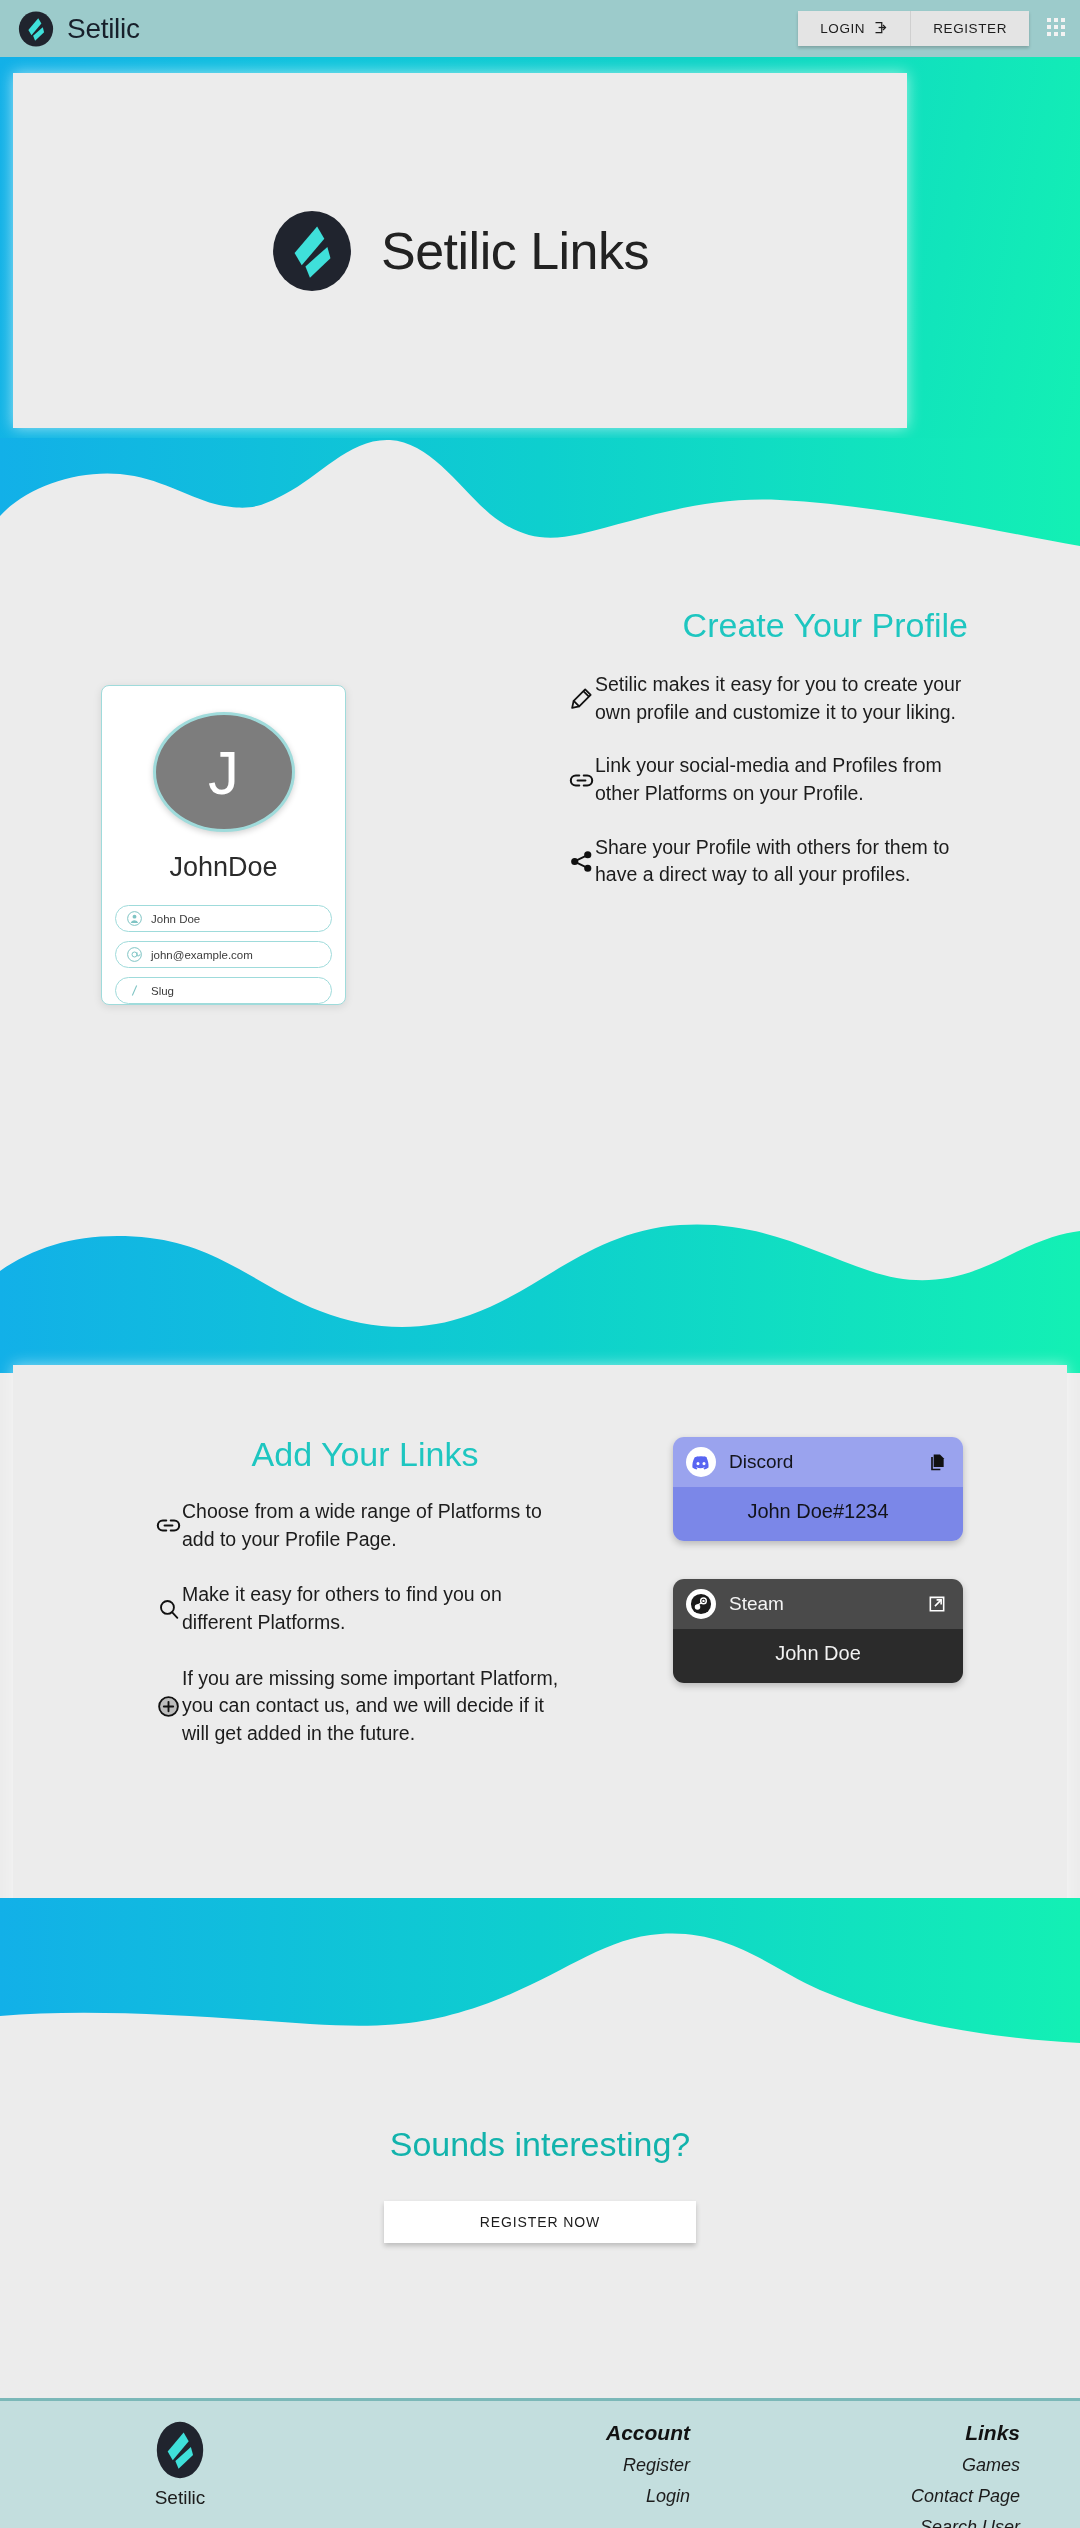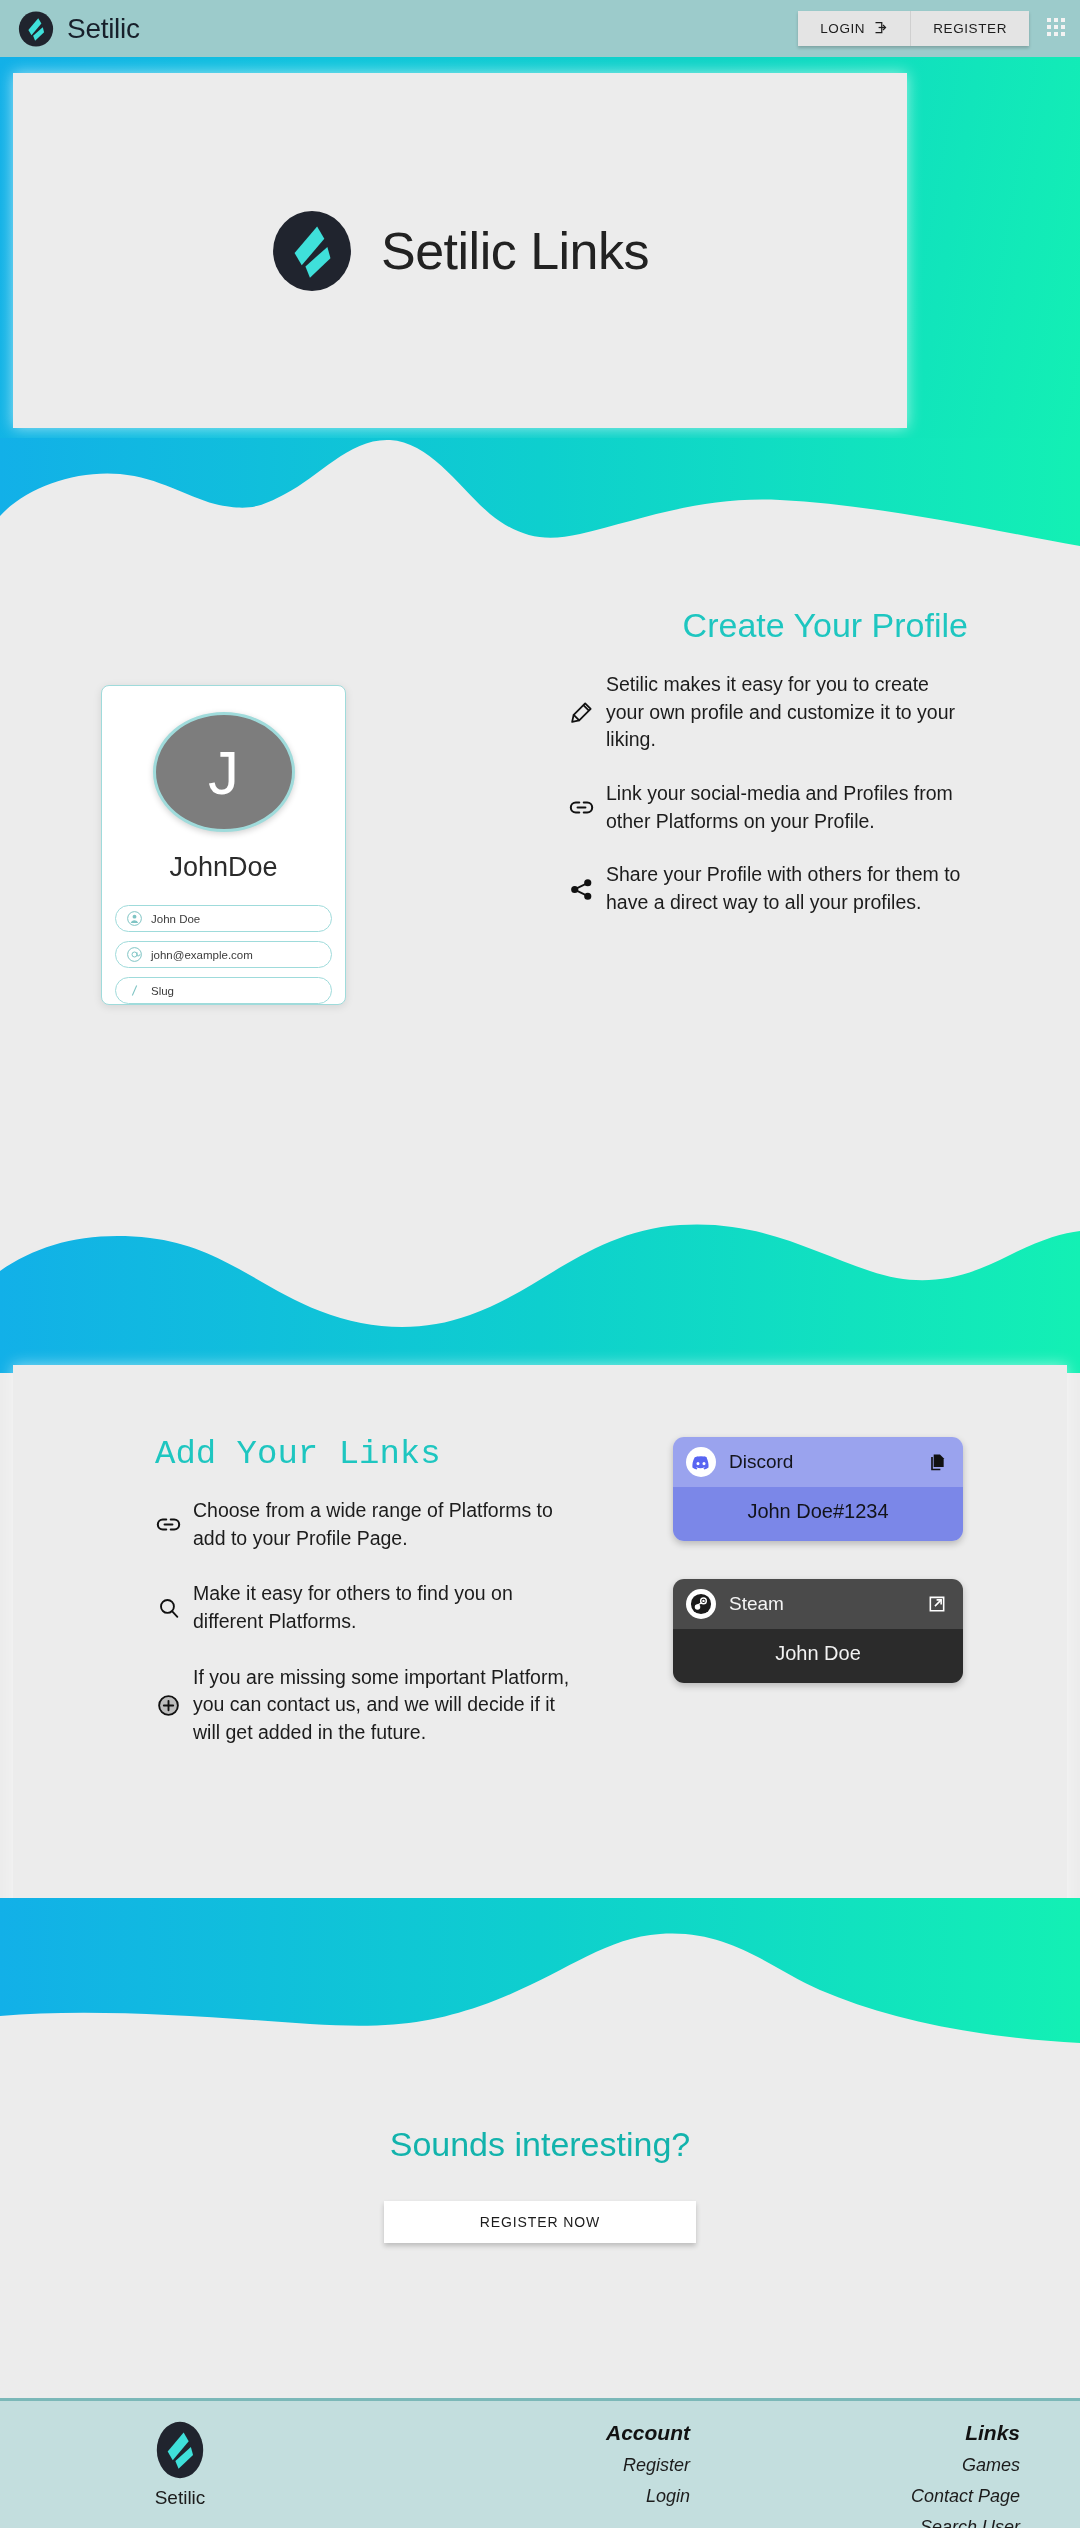--- a/index.html
+++ b/index.html
@@ -81,34 +81,34 @@
     font-size:11.5px; color:#3b3b3b; background:#fff; cursor:text;
   }
   .pfield .pf-ico { width:15px; height:15px; flex:0 0 15px; color:#7fc4c4;
                     display:flex; align-items:center; justify-content:center; }
 
   .feat-block { position:absolute; }
   .feat-title {
     font-size:34px; color:#1ec6c0; font-weight:400; text-align:center;
   }
   .feat-list { margin-top:26px; display:flex; flex-direction:column; gap:26px; }
-  .feat-row { display:flex; align-items:center; gap:11px; }
+  .feat-row { display:flex; align-items:center; gap:0; }
   .feat-ico { width:27px; flex:0 0 27px; display:flex; align-items:center; justify-content:center; color:#111; }
   .feat-txt { font-size:19.5px; line-height:1.42; color:#1c1c1c; }
 
   .sec1 .feat-block { left:568px; top:46px; width:400px; }
   .sec1 .feat-title { text-align:right; }
 
   
   .links-panel {
     position:absolute; left:13px; top:1365px; width:1054px; height:550px;
     background:#ececec; box-shadow:0 0 14px rgba(255,255,255,.55);
   }
   .links-left { position:absolute; left:142px; top:70px; width:420px; }
-  .links-left .feat-title { text-align:left;font-family:Liberation Mono, monospace; }
+  .links-left .feat-title { text-align:center; }
   .links-left .feat-list { margin-top:24px; gap:28px; }
 
   .link-cards { position:absolute; left:660px; top:72px; width:320px;
                 display:flex; flex-direction:column; gap:38px; }
   .link-card { border-radius:11px; overflow:hidden; box-shadow:0 3px 7px rgba(0,0,0,.22); cursor:pointer; width:290px; }
   .lc-head { display:flex; align-items:center; gap:13px; padding:10px 15px 10px 13px; }
   .lc-badge { width:30px; height:30px; flex:0 0 30px; border-radius:50%; background:#fff;
               display:flex; align-items:center; justify-content:center; }
   .lc-name { font-size:19px; }
   .lc-action { margin-left:auto; width:22px; height:22px; display:flex; align-items:center; justify-content:center; cursor:pointer; }

